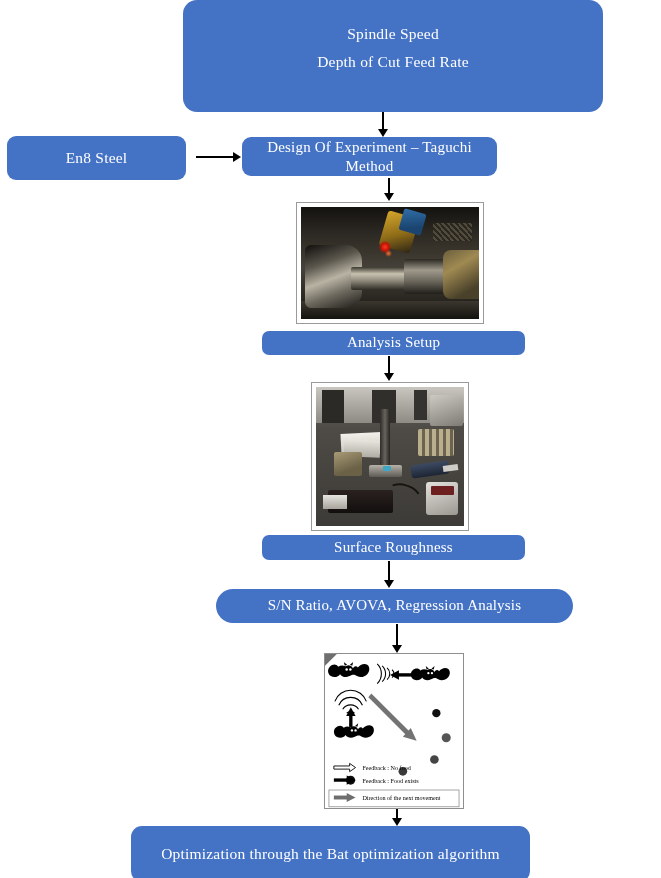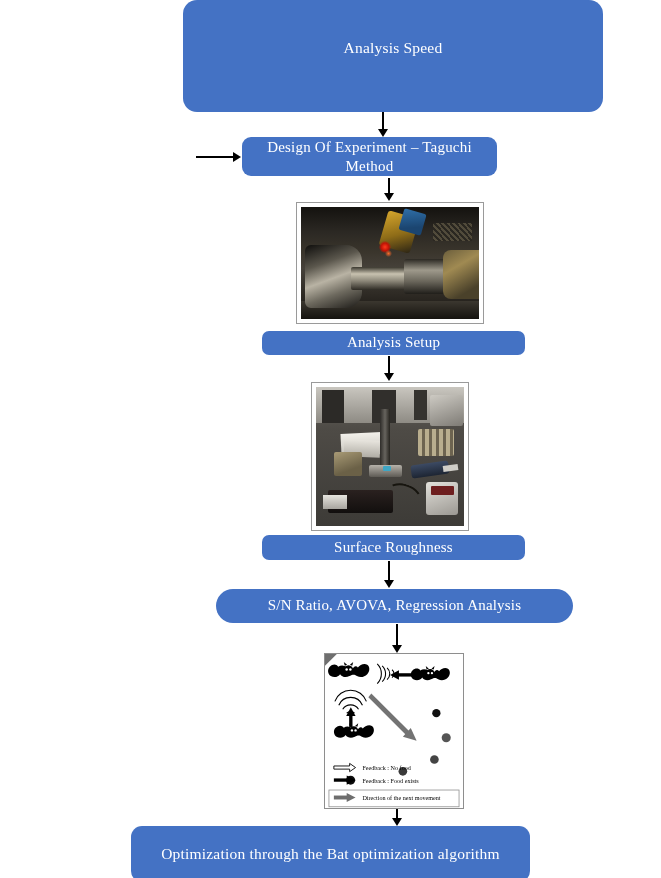--- a/index.html
+++ b/index.html
@@ -189,26 +189,30 @@
   
   .nosel { user-select: none; }
 </style>
 </head>
 <body>
 
 <div id="flowchart">
 
   <div class="box nosel" id="box-params">
     <span>
-      <div class="line">Analysis Speed</div>
+      <div class="line">Spindle Speed</div>
+      <div class="line">Depth of Cut Feed Rate</div>
     </span>
   </div>
 
   <div class="arrow-v" id="arr-params-doe"></div>
 
+  <div class="box nosel" id="box-en8">
+    <span>En8 Steel</span>
+  </div>
 
   <div class="arrow-h" id="arr-en8-doe"></div>
 
   <div class="box nosel" id="box-doe">
     <span>Design Of Experiment – Taguchi Method</span>
   </div>
 
   <div class="arrow-v" id="arr-doe-img1"></div>
 
   <div class="photo" id="photo-lathe">

